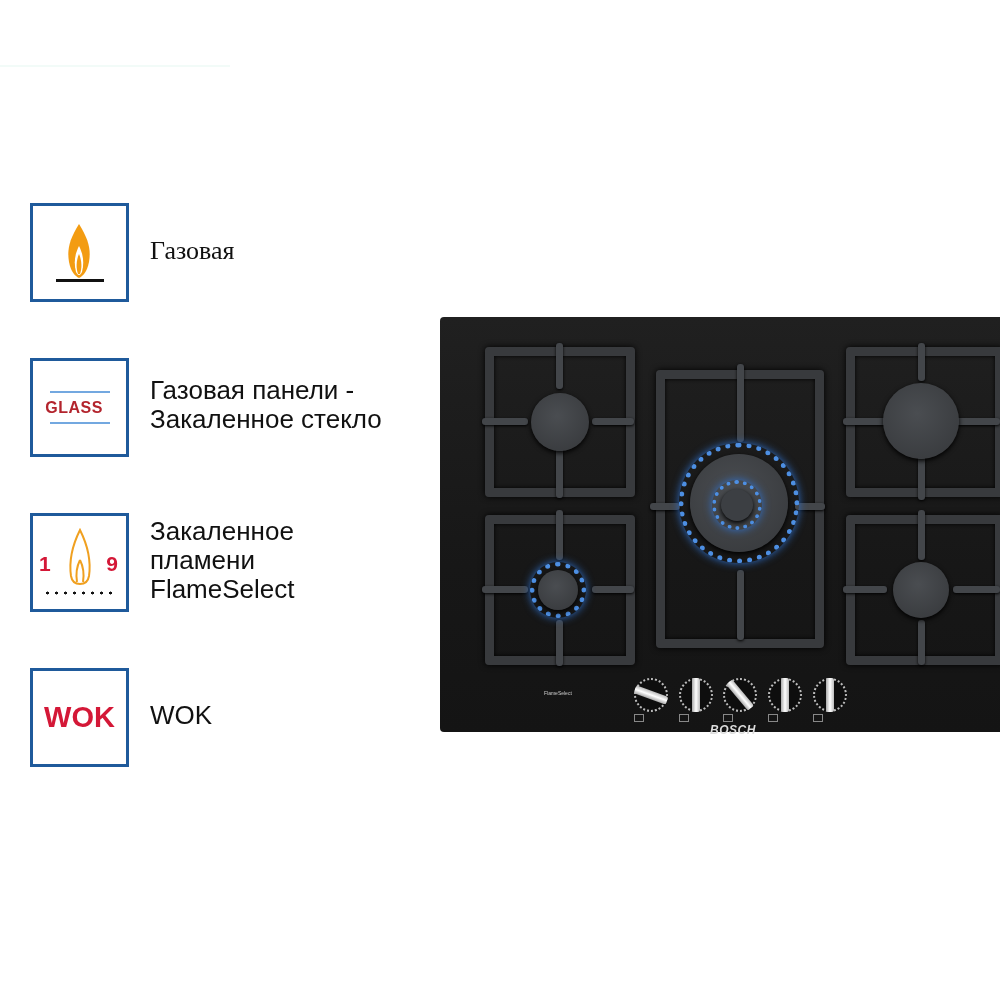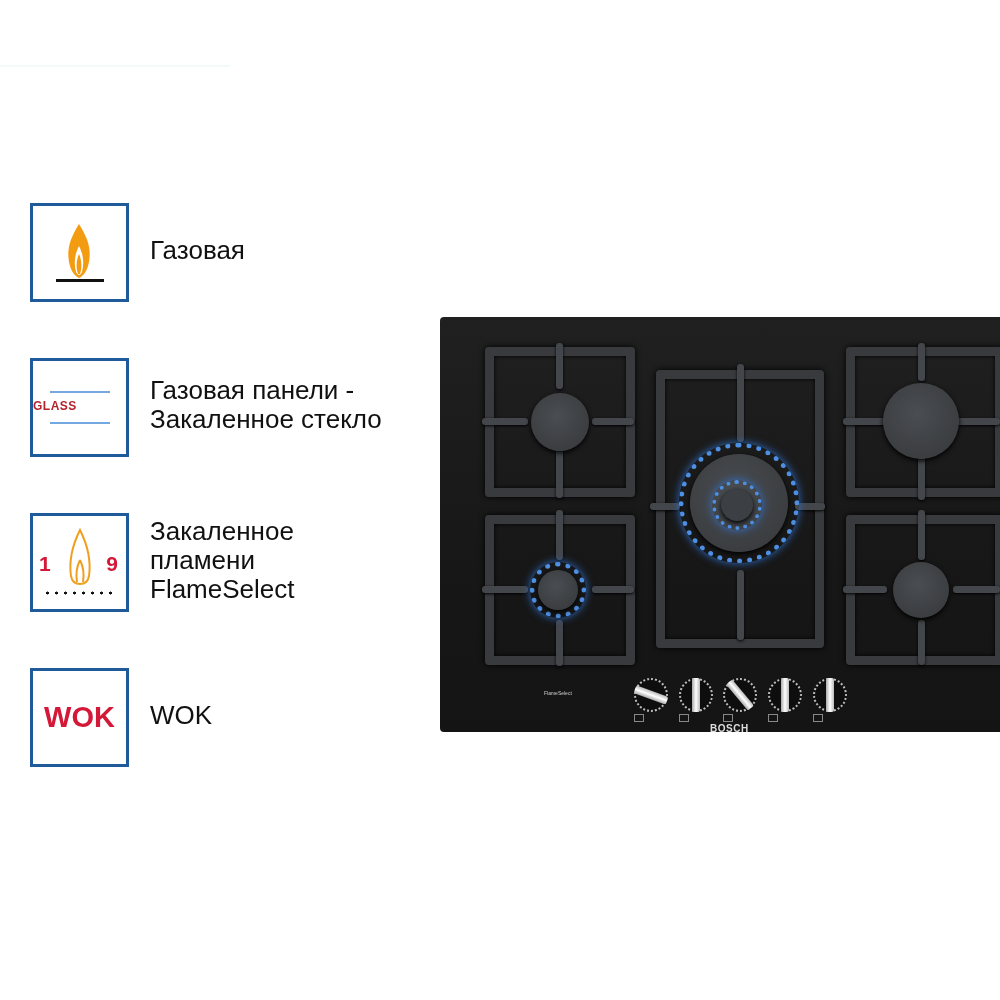--- a/index.html
+++ b/index.html
@@ -1,51 +1,51 @@
 <!DOCTYPE html>
 <html><head>
 <meta charset="utf-8">
 <style>
   html, body { margin:0; padding:0; background:#ffffff; }
   body { width:1000px; height:1000px; position:relative; overflow:hidden; font-family:"Liberation Sans", sans-serif; }
   .topline { position:absolute; left:0; top:65px; width:230px; height:2px; background:#f2fbf8; }
   .feature { position:absolute; left:30px; width:1000px; }
   .icon-box { position:absolute; left:0; top:0; width:93px; height:93px; border:3px solid #1f5a9b; background:#fff; }
   .label { position:absolute; left:120px; font-size:26px; color:#111; line-height:29px; white-space:pre-line; }
-  .glass-text { position:absolute; left:0; width:82px; top:38px; text-align:left; font-weight:bold; font-size:12px; color:#b3242d; letter-spacing:0.5px; }
+  .glass-text { position:absolute; left:0; width:82px; top:38px; text-align:center; font-weight:bold; font-size:16px; color:#b3242d; letter-spacing:0.5px; }
   .glass-line { position:absolute; left:17px; width:60px; height:2px; background:#73a8e0; }
   .wok-text { position:absolute; left:0; width:93px; top:30px; text-align:center; font-weight:bold; font-size:29px; color:#d41837; }
   .fs-num { position:absolute; top:36px; font-weight:bold; font-size:21px; color:#d41837; }
   .dots { position:absolute; left:10px; top:75px; width:75px; height:4px; background-image:radial-gradient(circle, #111 1.4px, transparent 1.6px); background-size:9px 4px; }
   .hob { position:absolute; left:440px; top:317px; width:570px; height:415px; background:linear-gradient(180deg,#202020 0%, #171717 60%, #141414 100%); border-radius:4px 0 0 4px; }
   .grate { position:absolute; border:9px solid #383a3d; box-shadow:0 0 6px #000, inset 0 0 4px #000; border-radius:4px; }
   .bar { position:absolute; background:#43464a; border-radius:3px; box-shadow:0 1px 3px #000; }
   .burner { position:absolute; border-radius:50%; background:radial-gradient(circle at 45% 40%, #4a4d51, #35373a); box-shadow:0 2px 5px #000; }
   .flame-ring { position:absolute; border-radius:50%; border:5px dotted #4d8fe3; box-shadow:0 0 8px #2f6fc9; }
   .knob { position:absolute; top:678px; width:30px; height:30px; border-radius:50%; background:#0e0e0e; border:2px dotted #bbb; }
   .knob-handle { position:absolute; left:11px; top:-2px; width:8px; height:34px; background:linear-gradient(90deg,#aaa,#fff,#bbb); border-radius:2px; }
   .knob-sym { position:absolute; top:714px; width:8px; height:6px; border:1px solid #888; }
-  .brand { position:absolute; top:723px; left:710px; font-size:10px; font-weight:bold; color:#ddd; letter-spacing:0.5px; }
+  .brand { position:absolute; top:723px; left:710px; font-size:12px; font-weight:bold; color:#ddd; letter-spacing:0.5px;font-style:italic; }
   .fs-logo { position:absolute; left:544px; top:690px; font-size:5px; color:#ccc; }
 </style>
 </head>
 <body>
 
 <div class="topline"></div>
 
 <div class="feature" style="top:203px;">
   <div class="icon-box">
     <svg width="93" height="93" viewBox="0 0 93 93">
       <path d="M46 18 C36 34 34 44 36 56 C38 66 42 70 46 72 C50 70 54 66 56 56 C58 44 56 34 46 18 Z" fill="#f39c12"></path>
       <path d="M46 40 C41 50 41 58 43 66 C45 70 47 70 49 66 C51 58 51 50 46 40 Z" fill="#fff"></path>
       <path d="M46 48 C43 55 43 62 45 68 L47 68 C49 62 49 55 46 48 Z" fill="#f39c12"></path>
       <rect x="23" y="73" width="48" height="3" fill="#111"></rect>
     </svg>
   </div>
-  <div class="label" style="top:33px;">Газовая</div>
+  <div class="label" style="top:33px;font-family:Liberation Serif, serif;">Газовая</div>
 </div>
 
 <div class="feature" style="top:358px;">
   <div class="icon-box">
     <div class="glass-line" style="top:30px;"></div>
     <div class="glass-text">GLASS</div>
     <div class="glass-line" style="top:61px;"></div>
   </div>
   <div class="label" style="top:18px;">Газовая панели -
 Закаленное стекло</div>

